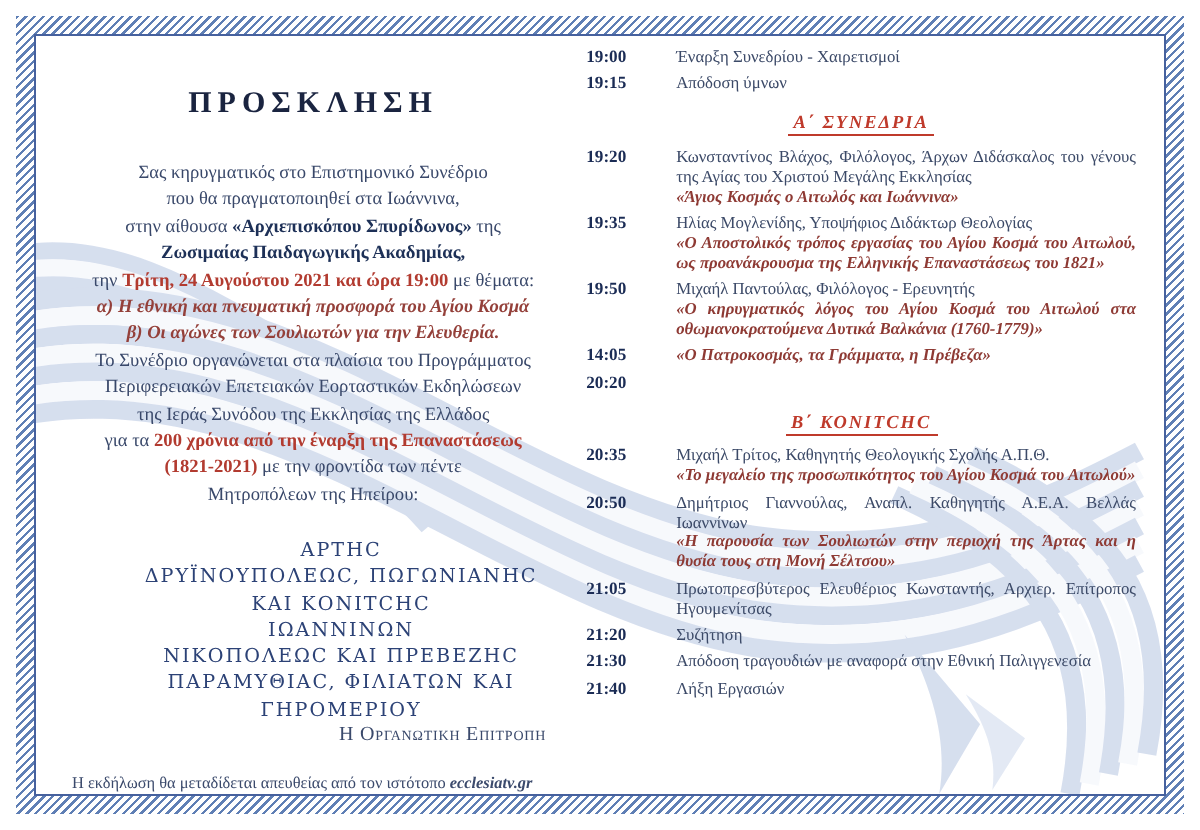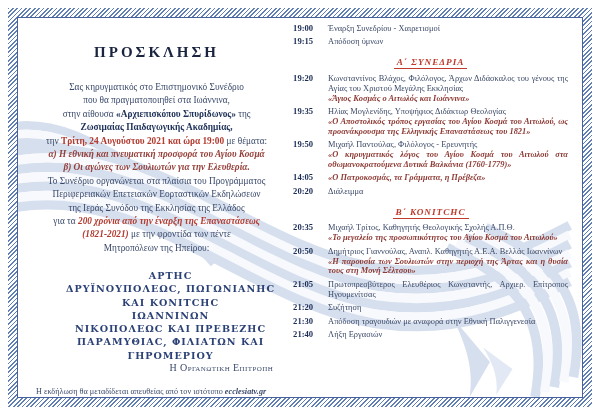--- a/index.html
+++ b/index.html
@@ -27,44 +27,44 @@
     text-align:center;color:#39486a;padding:0 4px 0 6px;
   }
   .inv-title{
     font-size:15px;font-weight:bold;letter-spacing:3px;color:#1a2440;
     margin-top:20px;margin-bottom:20px;
   }
   .inv-line{font-size:9.3px;line-height:13.4px;}
   .b-navy{font-weight:bold;color:#1d3057;}
   .b-red{font-weight:bold;color:#b23b30;}
   .bi-maroon{font-weight:bold;font-style:italic;color:#94403a;}
-  .bi-red{font-weight:bold;font-style:italic;color:#b23b30;}
+  .bi-red{font-weight:bold;color:#b23b30;}
   .metro-list{margin-top:14px;}
   .metro-line{
-    font-family:"DejaVu Serif",serif;font-size:9.6px;font-weight:bold;
+    font-family:"DejaVu Serif",serif;font-size:9.6px;font-weight:normal;
     letter-spacing:1px;line-height:13.2px;color:#2c4276;margin-left:28px;
   }
   .committee{
     margin-top:auto;text-align:right;padding-right:4px;
     font-variant:small-caps;font-size:10px;color:#3b4a6c;letter-spacing:.4px;
   }
   .inv-footer{
     margin-top:14px;margin-bottom:3px;text-align:left;font-size:8.2px;color:#3b4a6c;
   }
   .inv-footer .site{font-weight:bold;font-style:italic;}
   
   .col-right{
     width:53.5%;box-sizing:border-box;padding-left:12px;padding-right:2px;
     color:#3c4a68;
   }
   .prog-title{
     text-align:center;font-size:16px;font-weight:bold;letter-spacing:2px;
     color:#1a2440;margin-top:2px;margin-bottom:9px;
   }
-  .prog-row{display:flex;gap:8px;margin-bottom:3.5px;}
+  .prog-row{display:flex;gap:18px;margin-bottom:3.5px;}
   .prog-time{flex:none;width:27px;font-weight:bold;font-size:8.6px;line-height:9.9px;color:#1b2c55;}
   .prog-desc{flex:1;font-size:8.4px;line-height:9.9px;text-align:justify;}
   .prog-quote{font-weight:bold;font-style:italic;color:#8e3a34;}
   .session-row{text-align:center;margin:4px 0 4.5px 0;}
   .session-heading{
     display:inline-block;font-size:9.2px;font-weight:bold;font-style:italic;
     letter-spacing:1px;color:#bf3a2b;border-bottom:1px solid #bf3a2b;padding:0 3px 1px 3px;
   }
 </style>
 </head>
@@ -165,21 +165,20 @@
           <div class="prog-row">
             <div class="prog-time">19:50</div>
             <div class="prog-desc"><span>Μιχαήλ Παντούλας, Φιλόλογος - Ερευνητής</span><div class="prog-quote">«Ο κηρυγματικός λόγος του Αγίου Κοσμά του Αιτωλού στα οθωμανοκρατούμενα Δυτικά Βαλκάνια (1760-1779)»</div></div>
           </div>
           <div class="prog-row">
             <div class="prog-time">14:05</div>
             <div class="prog-desc"><div class="prog-quote">«Ο Πατροκοσμάς, τα Γράμματα, η Πρέβεζα»</div></div>
           </div>
           <div class="prog-row">
             <div class="prog-time">20:20</div>
-            <div class="prog-desc">Διάλειμμα</div>
           </div>
 
           <div class="session-row">
             <span class="session-heading">Β΄ ΚΟΝΙΤCΗC</span>
           </div>
 
           <div class="prog-row">
             <div class="prog-time">20:35</div>
             <div class="prog-desc"><span>Μιχαήλ Τρίτος, Καθηγητής Θεολογικής Σχολής Α.Π.Θ.</span><div class="prog-quote">«Το μεγαλείο της προσωπικότητος του Αγίου Κοσμά του Αιτωλού»</div></div>
           </div>

